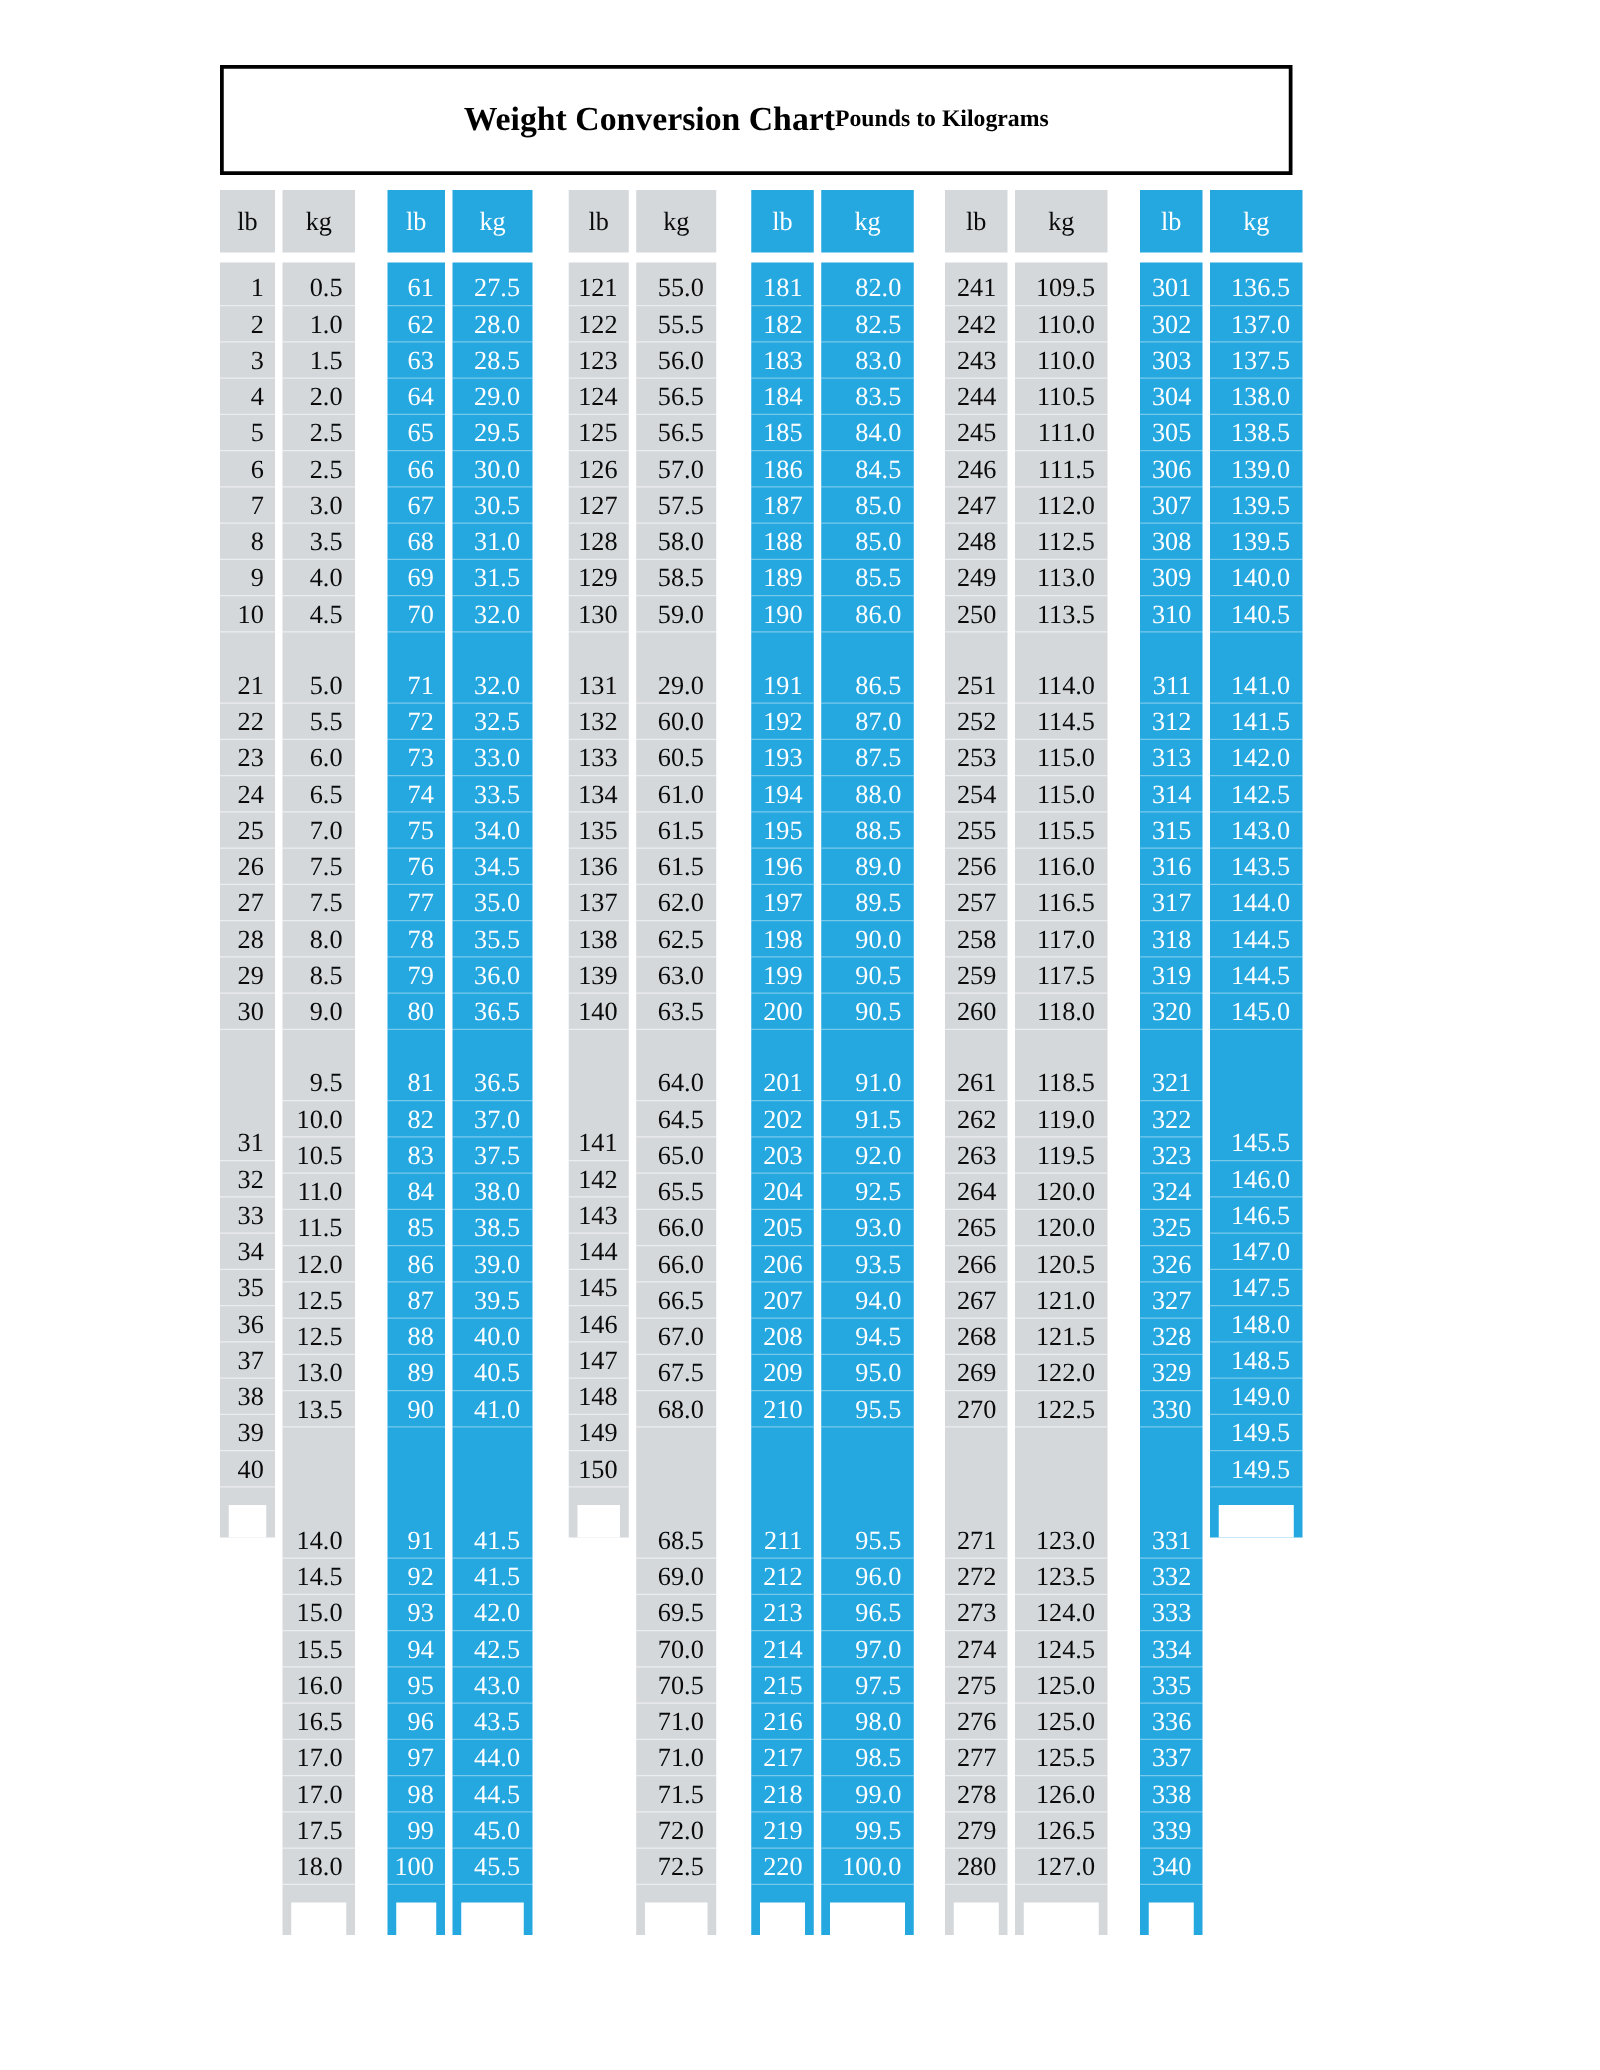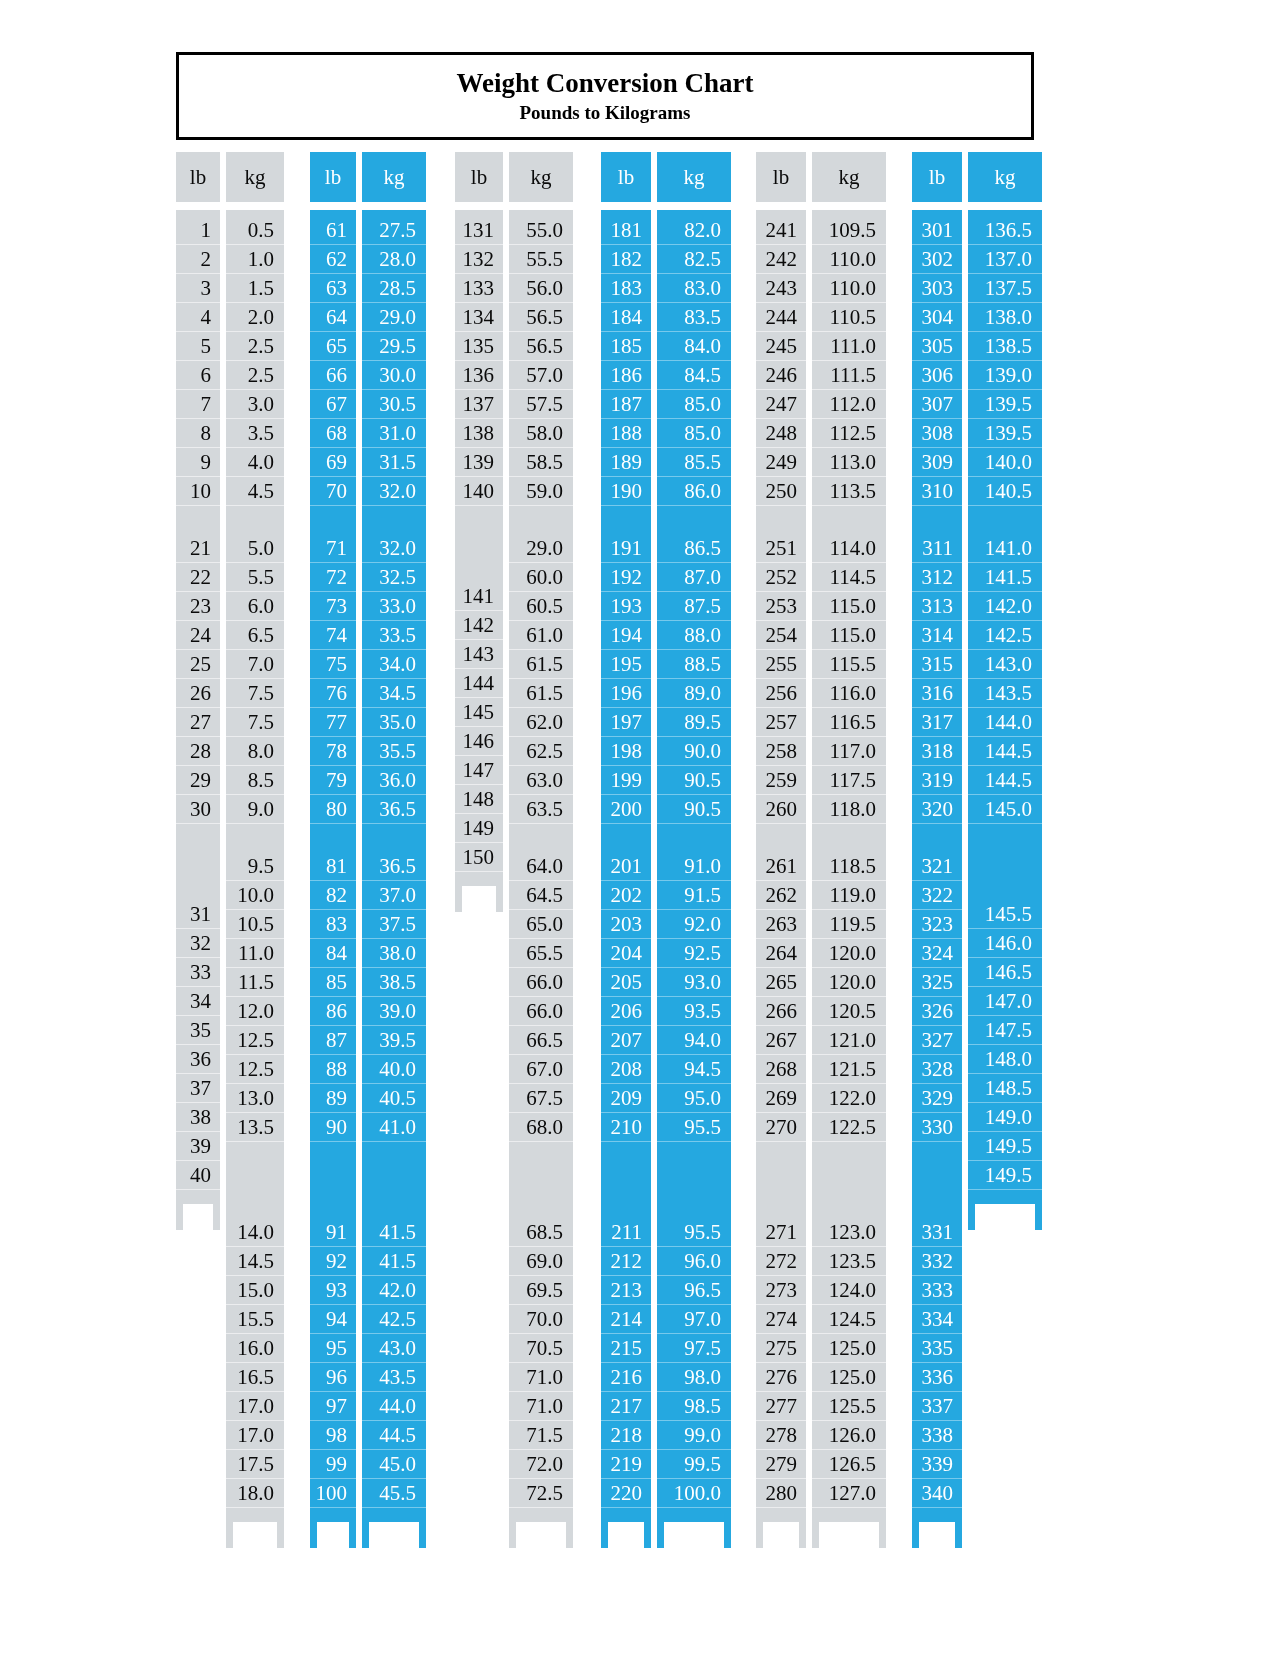--- a/index.html
+++ b/index.html
@@ -13,21 +13,21 @@
     width: 1280px; height: 1656px;
     background: #ffffff;
     position: relative;
     font-family: "Liberation Serif", "DejaVu Serif", serif;
   }
   .title-box {
     position: absolute; left: 176px; top: 52px;
     width: 858px; height: 88px;
     box-sizing: border-box;
     border: 3px solid #000;
-    display: flex; flex-direction: column;
+    display: flex; flex-direction: row;
     align-items: center; justify-content: center;
     background: #fff;
   }
   .title-line1 { font-size: 27px; font-weight: bold; color: #000; line-height: 1.25; }
   .title-line2 { font-size: 19px; font-weight: bold; color: #000; line-height: 1.25; }
 
   .table-wrap {
     position: absolute; left: 176px; top: 152px;
     display: flex; flex-direction: row;
   }
@@ -297,20 +297,32 @@
             <div class="notch"></div>
           </div>
         </div>
       </div>
     </div>
     <div class="pair pair-3 gray">
       <div class="col lb-col">
         <div class="hdr">lb</div>
         <div class="strip">
           <div class="g">
+            <div class="row">121</div>
+            <div class="row">122</div>
+            <div class="row">123</div>
+            <div class="row">124</div>
+            <div class="row">125</div>
+            <div class="row">126</div>
+            <div class="row">127</div>
+            <div class="row">128</div>
+            <div class="row">129</div>
+            <div class="row">130</div>
+          </div>
+          <div class="g">
             <div class="row">131</div>
             <div class="row">132</div>
             <div class="row">133</div>
             <div class="row">134</div>
             <div class="row">135</div>
             <div class="row">136</div>
             <div class="row">137</div>
             <div class="row">138</div>
             <div class="row">139</div>
             <div class="row">140</div>

